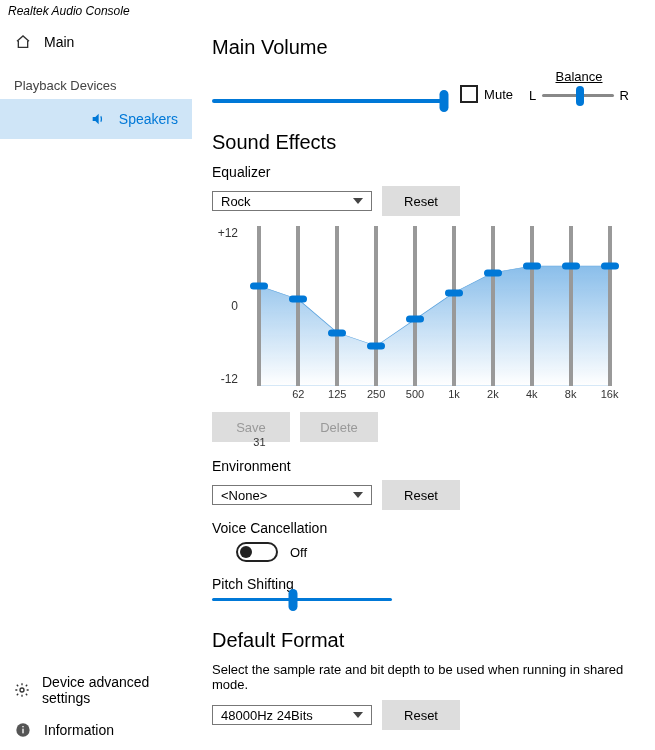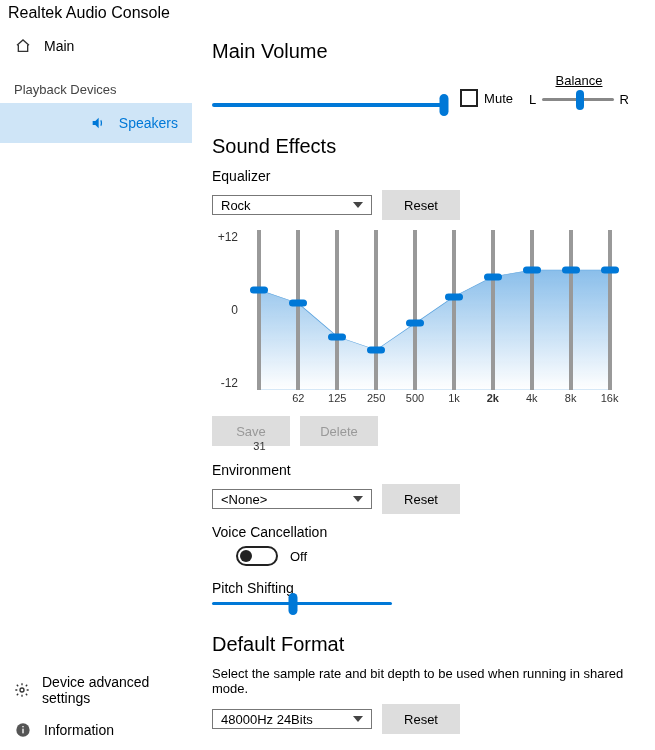--- a/index.html
+++ b/index.html
@@ -1,18 +1,18 @@
 <!DOCTYPE html>
 <html><head>
 <meta charset="utf-8">
 <style>
   * { box-sizing: border-box; margin: 0; padding: 0; font-family: "Segoe UI", Arial, sans-serif; }
   body { width: 655px; height: 750px; background: #fff; color: #000; font-size: 13px; overflow: hidden; }
   .root { display: flex; flex-direction: column; height: 100%; }
-  .titlebar { padding: 4px 8px; font-size: 16px; color: #000; }
+  .titlebar { padding: 4px 8px; font-size: 12px; color: #000; font-style: italic; }
   .body { display: flex; flex: 1; overflow: hidden; }
 
   .sidebar { width: 192px; display: flex; flex-direction: column; background: #fff; }
   .side-item { display: flex; align-items: center; height: 40px; padding: 0 14px; cursor: pointer; font-size: 14px; }
   .side-item.active { background: #cfe5f7; color: #0078d7; justify-content: flex-end; }
   .side-item .icon { width: 18px; margin-right: 12px; display: inline-flex; align-items: center; justify-content: center; color: #333; }
   .side-item.active .icon { color: #0078d7; }
   .side-section { padding: 16px 14px 6px; color: #444; font-size: 13px; }
   .side-spacer { flex: 1; }
 
@@ -184,21 +184,21 @@
             <div class="eq-band" style="left: 95%;"></div>
             <div class="eq-thumb" style="left: 95%; top: 25%;"></div>
           </div>
         <div class="eq-xlabels" id="eq-xl">
             <div class="eq-xl" style="left: 5%; margin-top: 48px;">31</div>
             <div class="eq-xl" style="left: 15%;">62</div>
             <div class="eq-xl" style="left: 25%;">125</div>
             <div class="eq-xl" style="left: 35%;">250</div>
             <div class="eq-xl" style="left: 45%;">500</div>
             <div class="eq-xl" style="left: 55%;">1k</div>
-            <div class="eq-xl" style="left: 65%; font-weight: bold;">2k</div>
+            <div class="eq-xl" style="left: 65%;">2k</div>
             <div class="eq-xl" style="left: 75%;">4k</div>
             <div class="eq-xl" style="left: 85%;">8k</div>
             <div class="eq-xl" style="left: 95%;">16k</div>
           </div>
       </div>
 
       <div class="ctrl-row">
         <div class="btn disabled">Save</div>
         <div class="btn disabled">Delete</div>
       </div>

